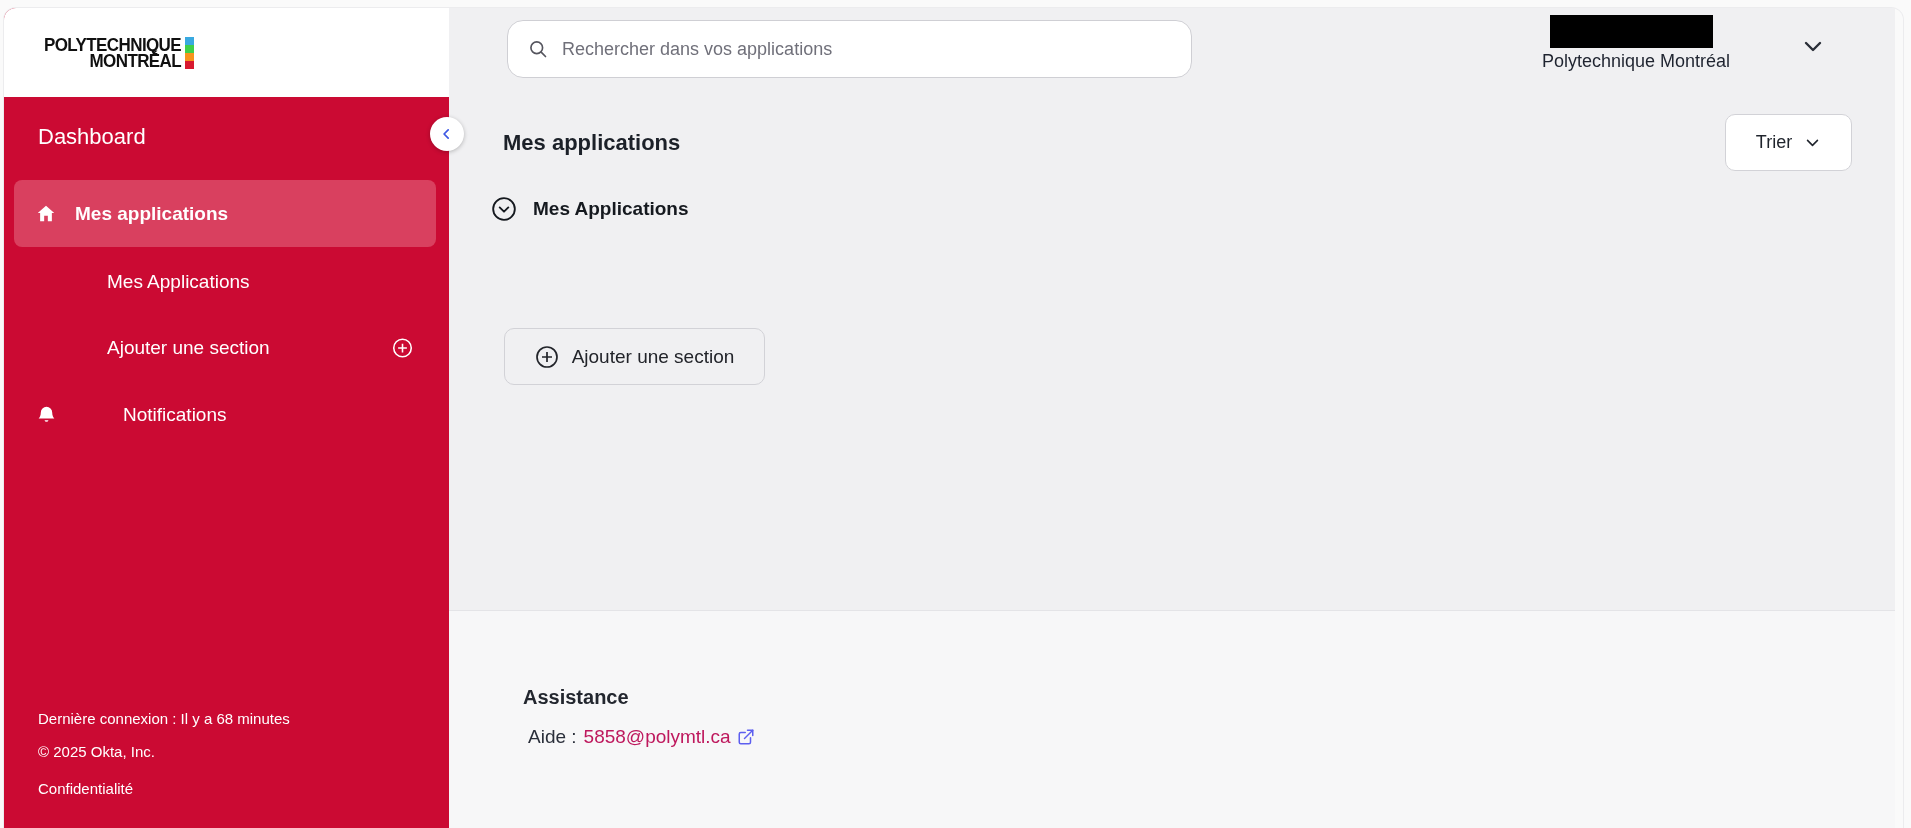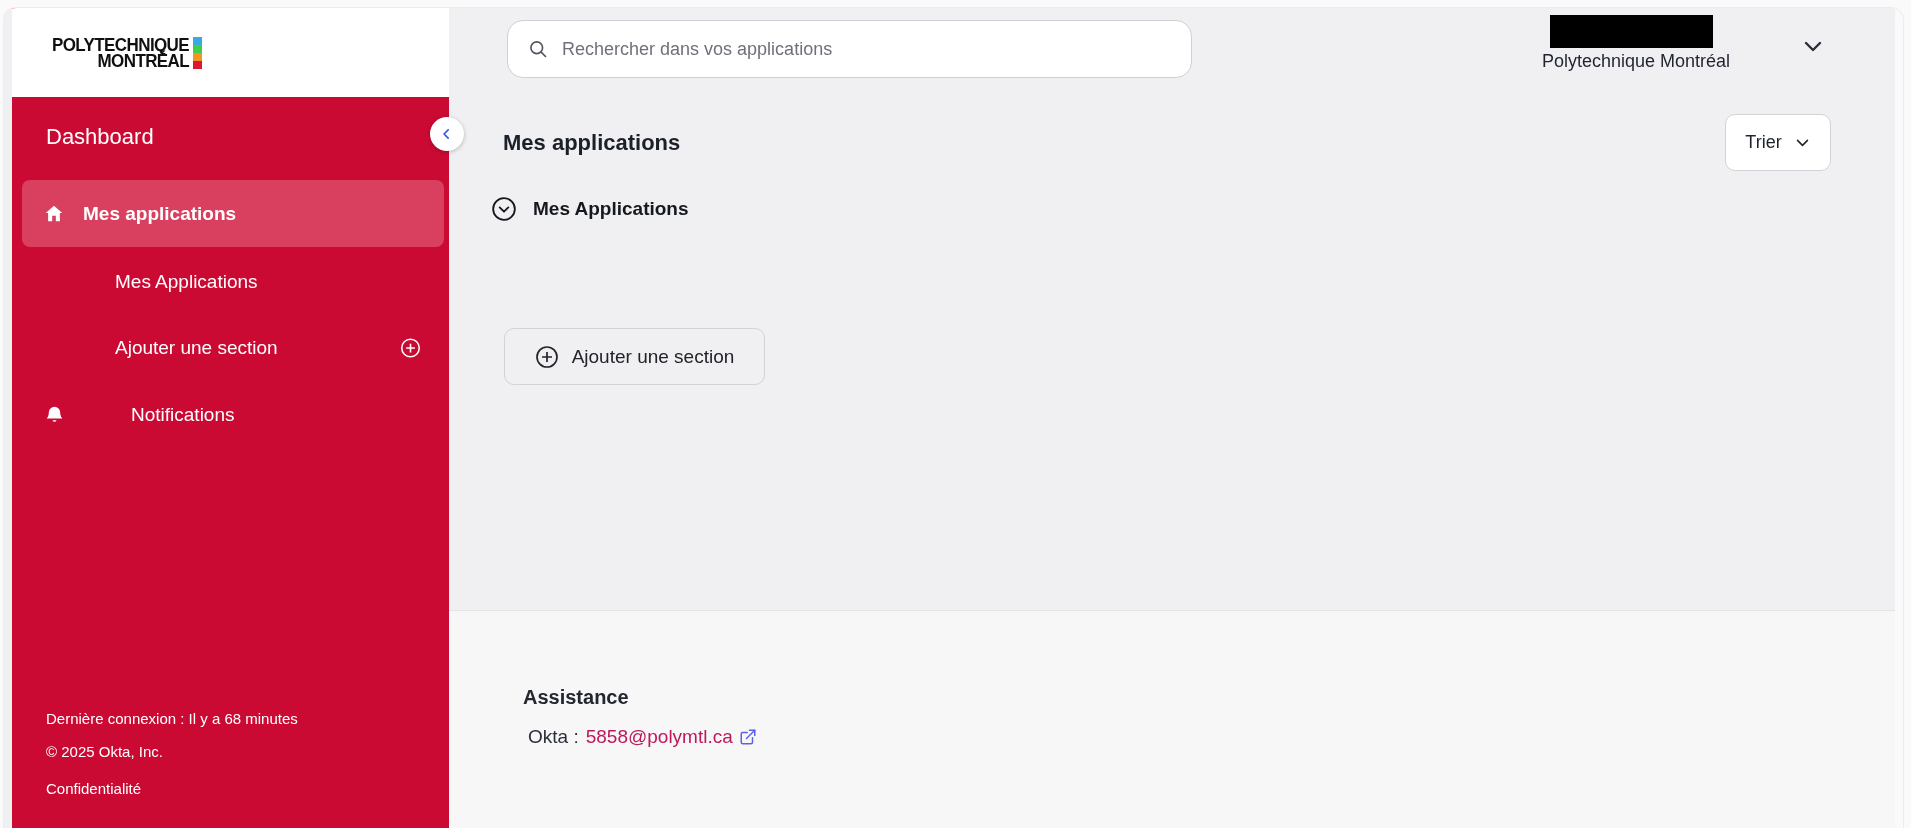--- a/index.html
+++ b/index.html
@@ -5,21 +5,21 @@
   * { margin:0; padding:0; box-sizing:border-box; }
   html,body { width:1911px; height:828px; background:#fafafa; font-family:"Liberation Sans", sans-serif; overflow:hidden; }
 
   .app-card{
     position:absolute; left:4px; top:8px; width:1899px; height:820px;
     border-radius:12px 12px 0 0; overflow:hidden; background:#f0f0f2;
     box-shadow:0 0 0 1px #ececee;
   }
 
   
-  .sidebar{ position:absolute; left:8px; top:0; width:445px; height:100%; background:#cb0a33; }
+  .sidebar{ position:absolute; left:0; top:0; width:445px; height:100%; background:#cb0a33; }
   .logo-area{ position:absolute; left:0; top:0; width:100%; height:89px; background:#ffffff; display:flex; align-items:center; }
   .logo{ display:flex; align-items:center; margin-left:40px; }
   .logo-text{ text-align:right; color:#101010; font-weight:bold; font-size:17px; line-height:15px; letter-spacing:-0.6px; transform:scaleY(1.08); }
   .logo-squares{ display:flex; flex-direction:column; margin-left:4px; }
   .logo-squares span{ width:9px; height:8px; display:block; }
 
   .sb-title{ position:absolute; left:34px; top:116px; color:#ffffff; font-size:22px; font-weight:400; }
 
   .nav-item{ position:absolute; left:0; width:445px; height:40px; display:flex; align-items:center; color:#ffffff; cursor:pointer; }
   .nav-item.selected{ left:10px; width:422px; height:67px; background:#d9405f; border-radius:8px; }
@@ -55,21 +55,21 @@
   .search-box input::placeholder{ color:#70707a; }
 
   .user-area{ position:absolute; left:1093px; top:7px; display:flex; flex-direction:column; }
   .redacted{ width:163px; height:33px; background:#000000; margin-left:8px; }
   .org-name{ font-size:18px; color:#1f2430; margin-top:3px; white-space:nowrap; }
   .user-chevron{ position:absolute; left:1352px; top:26px; cursor:pointer; }
 
   .page-heading{ position:absolute; left:54px; top:122px; font-size:22px; font-weight:bold; color:#1c2129; }
 
   .sort-btn{
-    position:absolute; left:1276px; top:106px; width:106px; height:57px;
+    position:absolute; left:1276px; top:106px; width:127px; height:57px;
     background:#ffffff; border:1px solid #d2d2d7; border-radius:10px;
     display:flex; align-items:center; justify-content:center; gap:12px;
     font-size:18px; color:#1f242c; cursor:pointer;
   }
 
   .section-row{ position:absolute; left:42px; top:188px; display:flex; align-items:center; gap:16px; cursor:pointer; }
   .section-label{ font-size:19px; font-weight:bold; color:#15191f; }
 
   .add-section-btn{
     position:absolute; left:55px; top:320px; width:261px; height:57px;
@@ -205,21 +205,21 @@
         <svg width="24" height="24" viewBox="0 0 24 24" fill="none" stroke="#22242a" stroke-width="1.7">
             <circle cx="12" cy="12" r="10"></circle>
             <path d="M12 7v10M7 12h10"></path>
           </svg>
       </span>
       <span>Ajouter une section</span>
     </button>
 
     <div class="assist-title">Assistance</div>
     <div class="assist-line">
-      <span>Okta :</span>
+      <span>Aide :</span>
       <a class="assist-link" href="#">
         <span>5858@polymtl.ca</span>
         <span>
           <svg width="18" height="18" viewBox="0 0 24 24" fill="none" stroke="#5d5fef" stroke-width="2" stroke-linecap="round" stroke-linejoin="round">
               <path d="M18 13v6a2 2 0 0 1-2 2H5a2 2 0 0 1-2-2V8a2 2 0 0 1 2-2h6"></path>
               <polyline points="14,3 21,3 21,10"></polyline>
               <line x1="10" y1="14" x2="21" y2="3"></line>
             </svg>
         </span>
       </a>

